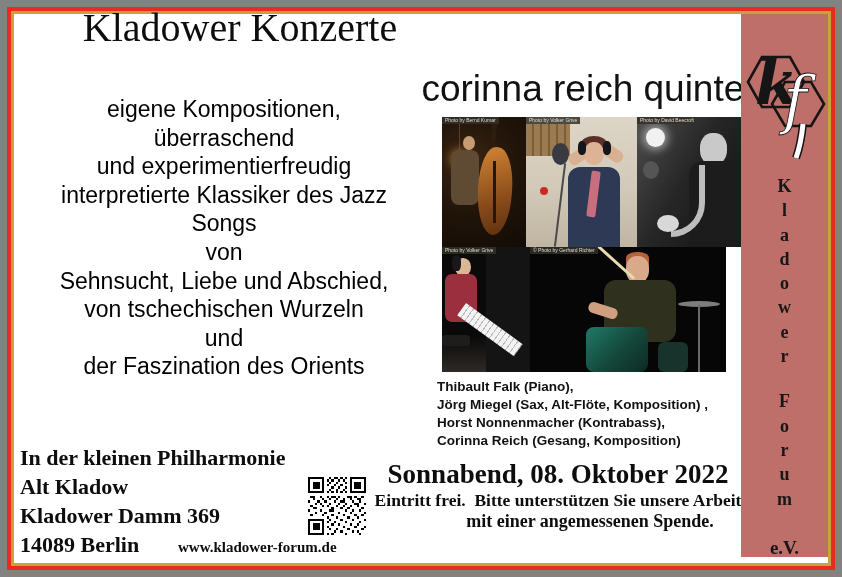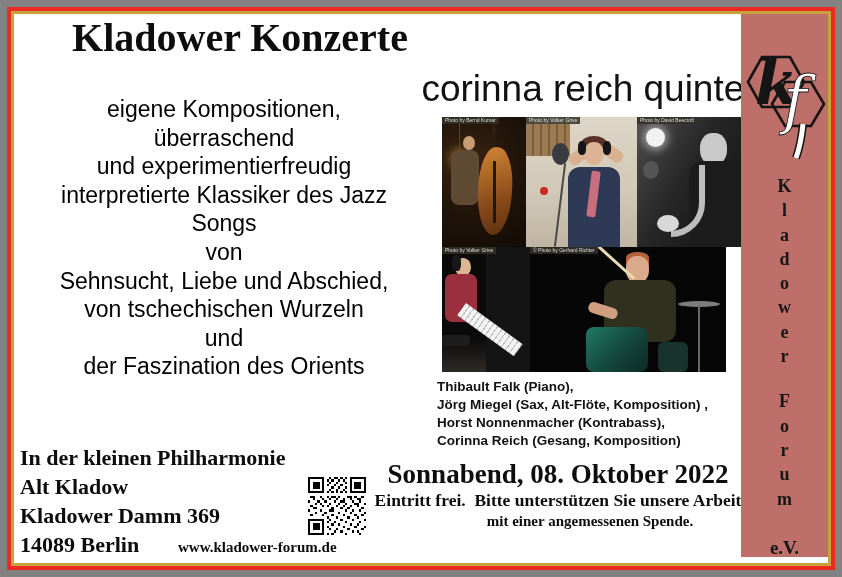--- a/index.html
+++ b/index.html
@@ -3,43 +3,43 @@
 <meta charset="utf-8">
 <style>
   html,body{margin:0;padding:0;background:#ffffff;}
   #poster{position:relative;width:842px;height:577px;background:#828282;overflow:hidden;
           font-family:"Liberation Sans",sans-serif;}
   .abs{position:absolute;}
   .frame-red{position:absolute;left:7px;top:7px;right:7px;bottom:7px;background:#ea2c20;}
   .frame-gold{position:absolute;left:11px;top:11px;right:11px;bottom:11px;background:#c9a23b;}
   .frame-white{position:absolute;left:14px;top:14px;right:14px;bottom:14px;background:#ffffff;}
 
-  .page-title{left:40px;top:14px;width:400px;text-align:center;
-      font-family:"Liberation Serif",serif;font-weight:bold;font-size:40px;color:#0d0d0d;}
+  .page-title{left:40px;top:4px;width:400px;text-align:center;
+      font-family:"Liberation Serif",serif;font-weight:normal;font-size:40px;color:#0d0d0d;}
   .quintet{left:418px;top:68px;width:340px;text-align:center;
       font-family:"Liberation Sans",sans-serif;font-size:37px;color:#111;letter-spacing:0px;}
   .descr{left:12px;top:95px;width:424px;text-align:center;
       font-size:23px;line-height:28.6px;color:#000000;}
 
   .photo{position:absolute;overflow:hidden;background:#111;}
   .credit{position:absolute;left:0;top:0;font-size:5px;line-height:7px;padding:0 3px;
       color:#ddd;background:rgba(52,48,38,.85);white-space:nowrap;font-family:"Liberation Sans",sans-serif;}
 
   .musicians{left:437px;top:378px;width:310px;font-weight:bold;font-size:13.5px;
       line-height:18px;color:#111;}
   .venue{left:20px;top:443px;width:310px;font-family:"Liberation Serif",serif;
       font-weight:bold;font-size:22px;line-height:29px;color:#0d0d0d;}
   .website{left:178px;top:539px;font-family:"Liberation Serif",serif;font-weight:bold;
       font-size:15px;color:#0d0d0d;}
   .event{left:372px;top:458px;width:372px;text-align:center;color:#0d0d0d;
       font-family:"Liberation Serif",serif;font-weight:bold;}
   .event-date{font-size:27px;line-height:32px;}
   .event-time{font-size:29px;line-height:30px;}
   .event-note1{font-size:17.5px;line-height:21px;text-align:center;}
-  .event-note2{font-size:15px;line-height:20px;padding-left:64px;font-family:Liberation Serif, serif;}
+  .event-note2{font-size:18px;line-height:20px;padding-left:64px;font-family:Liberation Serif, serif;}
 
   .sidebar{left:741px;top:14px;width:87px;height:543px;background:#bf6f69;}
   .v-letters{position:absolute;left:0;top:160px;width:87px;text-align:center;
       font-family:"Liberation Serif",serif;font-weight:bold;font-size:18px;color:#171717;}
   .v-letter{height:24.3px;line-height:24.3px;}
   .v-word2{margin-top:21px;}
   .v-suffix{margin-top:26px;font-size:19px;}
 </style>
 </head>
 <body>

